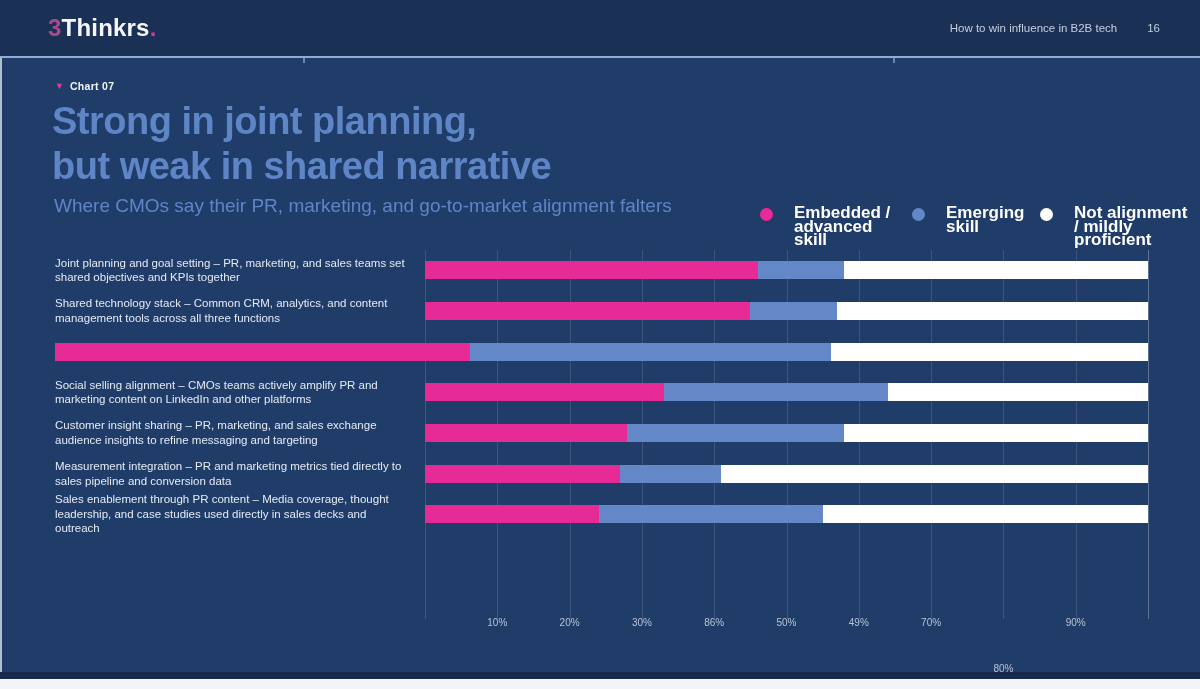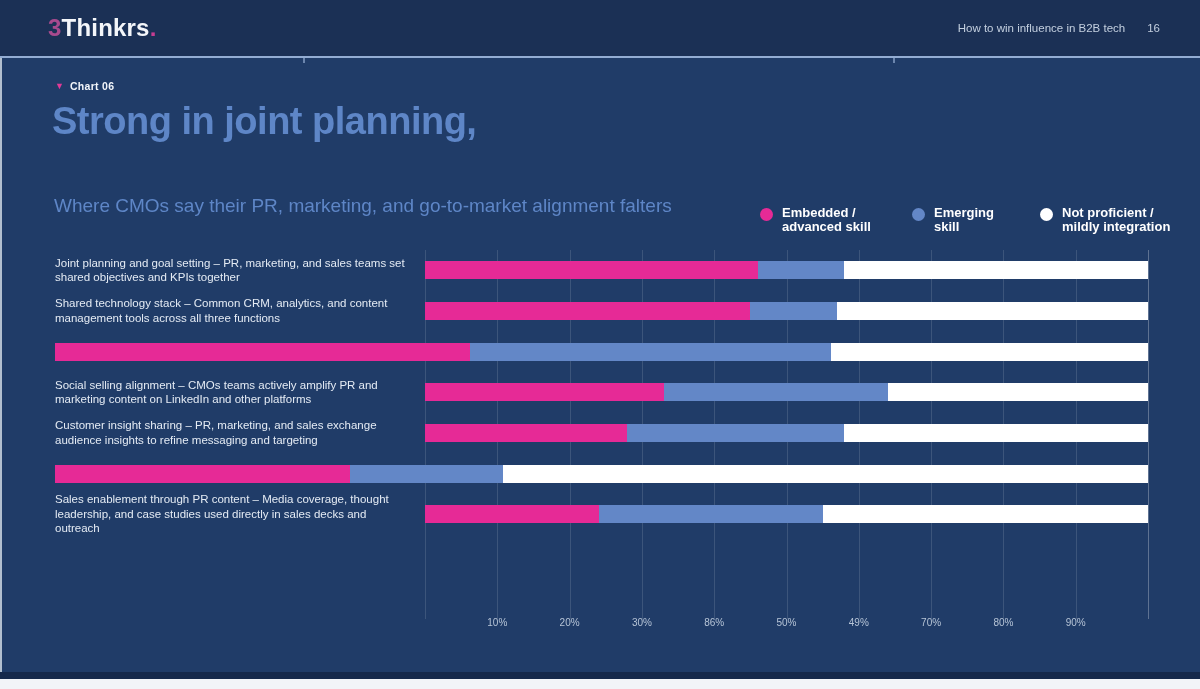--- a/index.html
+++ b/index.html
@@ -14,21 +14,21 @@
   .header {
     position:absolute; top:0; left:0; width:1200px; height:56px;
     background:#1b3055;
     display:flex; align-items:center; justify-content:space-between;
     padding:0 40px 0 48px;
   }
   .logo { font-size:24px; font-weight:bold; letter-spacing:0.2px; }
   .logo .l3 { color:#a84a8e; }
   .logo .lname { color:#f4f6fa; }
   .logo .ldot { color:#c63d92; }
-  .header-right { display:flex; align-items:center; gap:22px; }
+  .header-right { display:flex; align-items:center; gap:30px; }
   .header-right .crumb { color:#c3cfdf; font-size:11.5px; }
   .header-right .page { color:#c3cfdf; font-size:11.5px; }
   .top-divider {
     position:absolute; top:56px; left:0; width:1200px; height:2px;
     background:#93acd2;
   }
   .divider-tick {
     position:absolute; top:56px; width:2px; height:7px;
     background:rgba(147,172,210,0.65);
   }
@@ -48,21 +48,21 @@
     color:#5e86c7; font-size:38px; font-weight:bold; line-height:45px;
     letter-spacing:-0.5px;
   }
   .page-subtitle {
     position:absolute; left:54px; top:195px;
     color:#5e86c7; font-size:19px; font-weight:normal;
   }
   
   .legend-item { position:absolute; top:206px; display:flex; gap:9px; }
   .legend-item .dot { width:13px; height:13px; border-radius:50%; margin-top:2px; flex:0 0 13px; }
-  .legend-item .legend-label { color:#ffffff; font-size:13px; font-weight:bold; line-height:13.5px; }
+  .legend-item .legend-label { color:#ffffff; font-size:17px; font-weight:bold; line-height:13.5px;margin-left:12px; }
   #legend-0 { left:760px; } #legend-0 .legend-label { width:100px; }
   #legend-1 { left:912px; } #legend-1 .legend-label { width:70px; }
   #legend-2 { left:1040px; } #legend-2 .legend-label { width:115px; }
   
   .grid-overlay { position:absolute; left:425px; top:250px; width:723px; height:366px; }
   .gridline { position:absolute; top:0; bottom:-3px; width:1px; background:rgba(255,255,255,0.13); }
   .gridline.frame { background:rgba(255,255,255,0.28); }
   .rows { position:absolute; left:55px; top:250px; width:1093px; }
   .row { display:flex; height:40.65px; align-items:center; }
   .row-label {
@@ -90,38 +90,39 @@
     <span class="page">16</span>
   </div>
 </div>
 <div class="top-divider"></div>
 <div class="divider-tick" style="left:303px;"></div>
 <div class="divider-tick" style="left:893px;"></div>
 <div class="left-edge"></div>
 
 <div class="chart-tag">
   <span class="tri">▼</span>
-  <span class="tag-text">Chart 06</span>
+  <span class="tag-text">Chart 07</span>
 </div>
 <div class="page-title">
   <div>Strong in joint planning,</div>
+  <div>but weak in shared narrative</div>
 </div>
 <div class="page-subtitle">Where CMOs say their PR, marketing, and go-to-market alignment falters</div>
 
 <div class="legend-item" id="legend-0">
   <span class="dot" style="background: rgb(230, 42, 150);"></span>
   <span class="legend-label">Embedded / advanced skill</span>
 </div>
 <div class="legend-item" id="legend-1">
   <span class="dot" style="background: rgb(99, 135, 199);"></span>
   <span class="legend-label">Emerging skill</span>
 </div>
 <div class="legend-item" id="legend-2">
   <span class="dot" style="background: rgb(255, 255, 255);"></span>
-  <span class="legend-label">Not proficient / mildly integration</span>
+  <span class="legend-label">Not alignment / mildly proficient</span>
 </div>
 
 <div class="grid-overlay">
   <div class="gridline" style="left:0%;"></div>
   <div class="gridline" style="left:10%;"></div>
   <div class="gridline" style="left:20%;"></div>
   <div class="gridline" style="left:30%;"></div>
   <div class="gridline" style="left:40%;"></div>
   <div class="gridline" style="left:50%;"></div>
   <div class="gridline" style="left:60%;"></div>
@@ -165,20 +166,21 @@
   </div>
   <div class="row">
     <div class="row-label">Customer insight sharing – PR, marketing, and sales exchange audience insights to refine messaging and targeting</div>
     <div class="row-bar">
       <div class="seg" style="width: 28%; background: rgb(230, 42, 150);"></div>
       <div class="seg" style="width: 30%; background: rgb(99, 135, 199);"></div>
       <div class="seg" style="width: 42%; background: rgb(255, 255, 255);"></div>
     </div>
   </div>
   <div class="row">
+    <div class="row-label">Measurement integration – PR and marketing metrics tied directly to sales pipeline and conversion data</div>
     <div class="row-bar">
       <div class="seg" style="width: 27%; background: rgb(230, 42, 150);"></div>
       <div class="seg" style="width: 14%; background: rgb(99, 135, 199);"></div>
       <div class="seg" style="width: 59%; background: rgb(255, 255, 255);"></div>
     </div>
   </div>
   <div class="row">
     <div class="row-label">Sales enablement through PR content – Media coverage, thought leadership, and case studies used directly in sales decks and outreach</div>
     <div class="row-bar">
       <div class="seg" style="width: 24%; background: rgb(230, 42, 150);"></div>
@@ -189,18 +191,18 @@
 </div>
 
 <div class="x-axis">
   <span class="x-tick" style="left:10%;">10%</span>
   <span class="x-tick" style="left:20%;">20%</span>
   <span class="x-tick" style="left:30%;">30%</span>
   <span class="x-tick" style="left:40%;">86%</span>
   <span class="x-tick" style="left:50%;">50%</span>
   <span class="x-tick" style="left:60%;">49%</span>
   <span class="x-tick" style="left:70%;">70%</span>
-  <span class="x-tick" style="left:80%;">80%</span>
+  <span class="x-tick" style="left:80%;margin-top:46px;">80%</span>
   <span class="x-tick" style="left:90%;">90%</span>
 </div>
 
 <div class="footer-dark"></div>
 <div class="footer-light"></div>
 
 </body></html>

